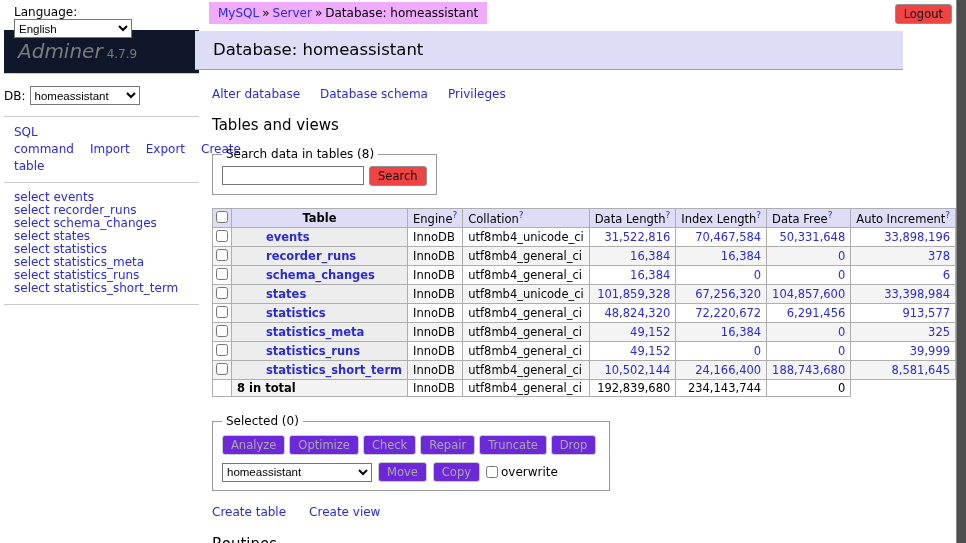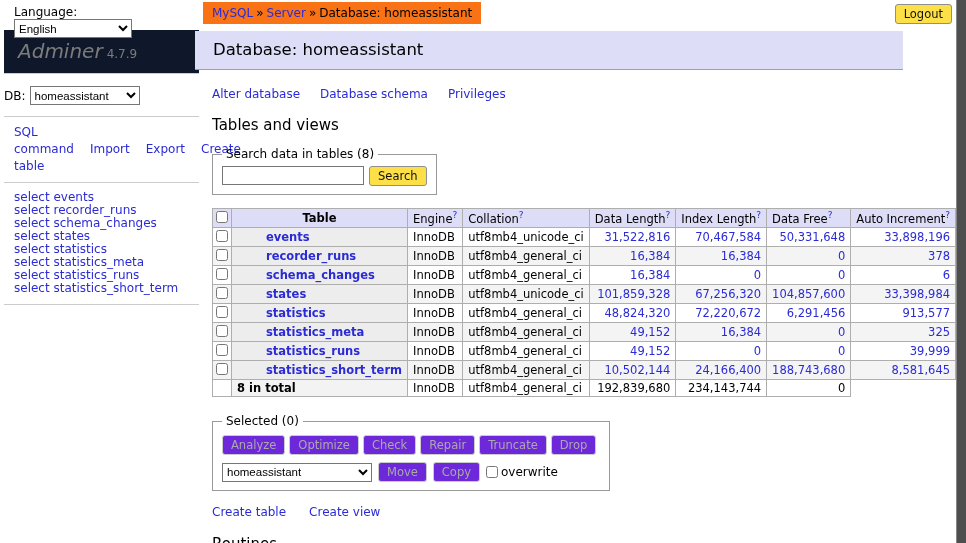--- a/index.html
+++ b/index.html
@@ -16,21 +16,21 @@
     background:#4e4e4e; border-left:1px solid #888; }
 
   
   .lang-row { position:absolute; top:5px; left:10px; }
   .lang-row label { margin-right:4px; }
   select { font-size:11.5px; border:1px solid #767676; background:#fff; height:19px; }
   .lang-row select { width:118px; }
   button {
     font-family:"DejaVu Sans","Liberation Sans",sans-serif;
     font-size:11.5px; padding:1px 8px; height:20px;
-    background:#fde047; border:1px solid #8f8f8f; border-radius:3px; color:#111;
+    background:#ef4444; border:1px solid #8f8f8f; border-radius:3px; color:#111;
   }
   button:disabled, button.disabled { color:#aaa; border-color:#ccc; background:#6d28d9; }
   .logout-btn { position:absolute; top:4px; right:14px; }
 
   
   .sidebar { position:absolute; top:0; left:4px; width:195px; }
   .app-banner { margin-top:30px; background:#0f172a; border-bottom:1px solid #ccc;
     padding:9px 14px 10px; }
   .app-name { font-style:italic; font-size:20px; color:#7c7c7c; }
   .app-version { font-size:12px; color:#7c7c7c; margin-left:4px; }
@@ -38,22 +38,22 @@
   .db-row label { margin-right:4px; }
   .db-row select { width:110px; }
   .sidebar hr { border:0; border-top:1px solid #ccc; margin:0; }
   .side-links { padding:7px 0 7px 10px; line-height:17px; }
   .side-links a { margin-right:16px; }
   .table-list { padding:8px 0 9px 10px; }
   .table-list a { display:block; line-height:13px; margin-bottom:0; padding:0 0 0 0; }
 
   
   .main { position:absolute; top:0; left:195px; width:761px; }
-  .breadcrumb { display:inline-block; margin:2px 0 0 8px; padding:4px 9px;
-    background:#f97316; }
+  .breadcrumb { display:inline-block; margin:2px 0 0 14px; padding:4px 9px;
+    background:#f0abfc; }
   .breadcrumb .sep { color:#000; margin:0 3px; }
   h2.page-title { margin:7px 0 0 0; width:708px; background:#ddddf7;
     border-bottom:1px solid #9d9db8; font-weight:normal; font-size:16.5px;
     padding:9px 18px 10px; }
   .content { padding:0 0 0 17px; }
   .top-links { margin:17px 0 0 0; }
   .top-links a { margin-right:20px; }
   h3 { font-weight:normal; font-size:15px; margin:0; }
   .h3-tables { margin-top:15px; }
 

